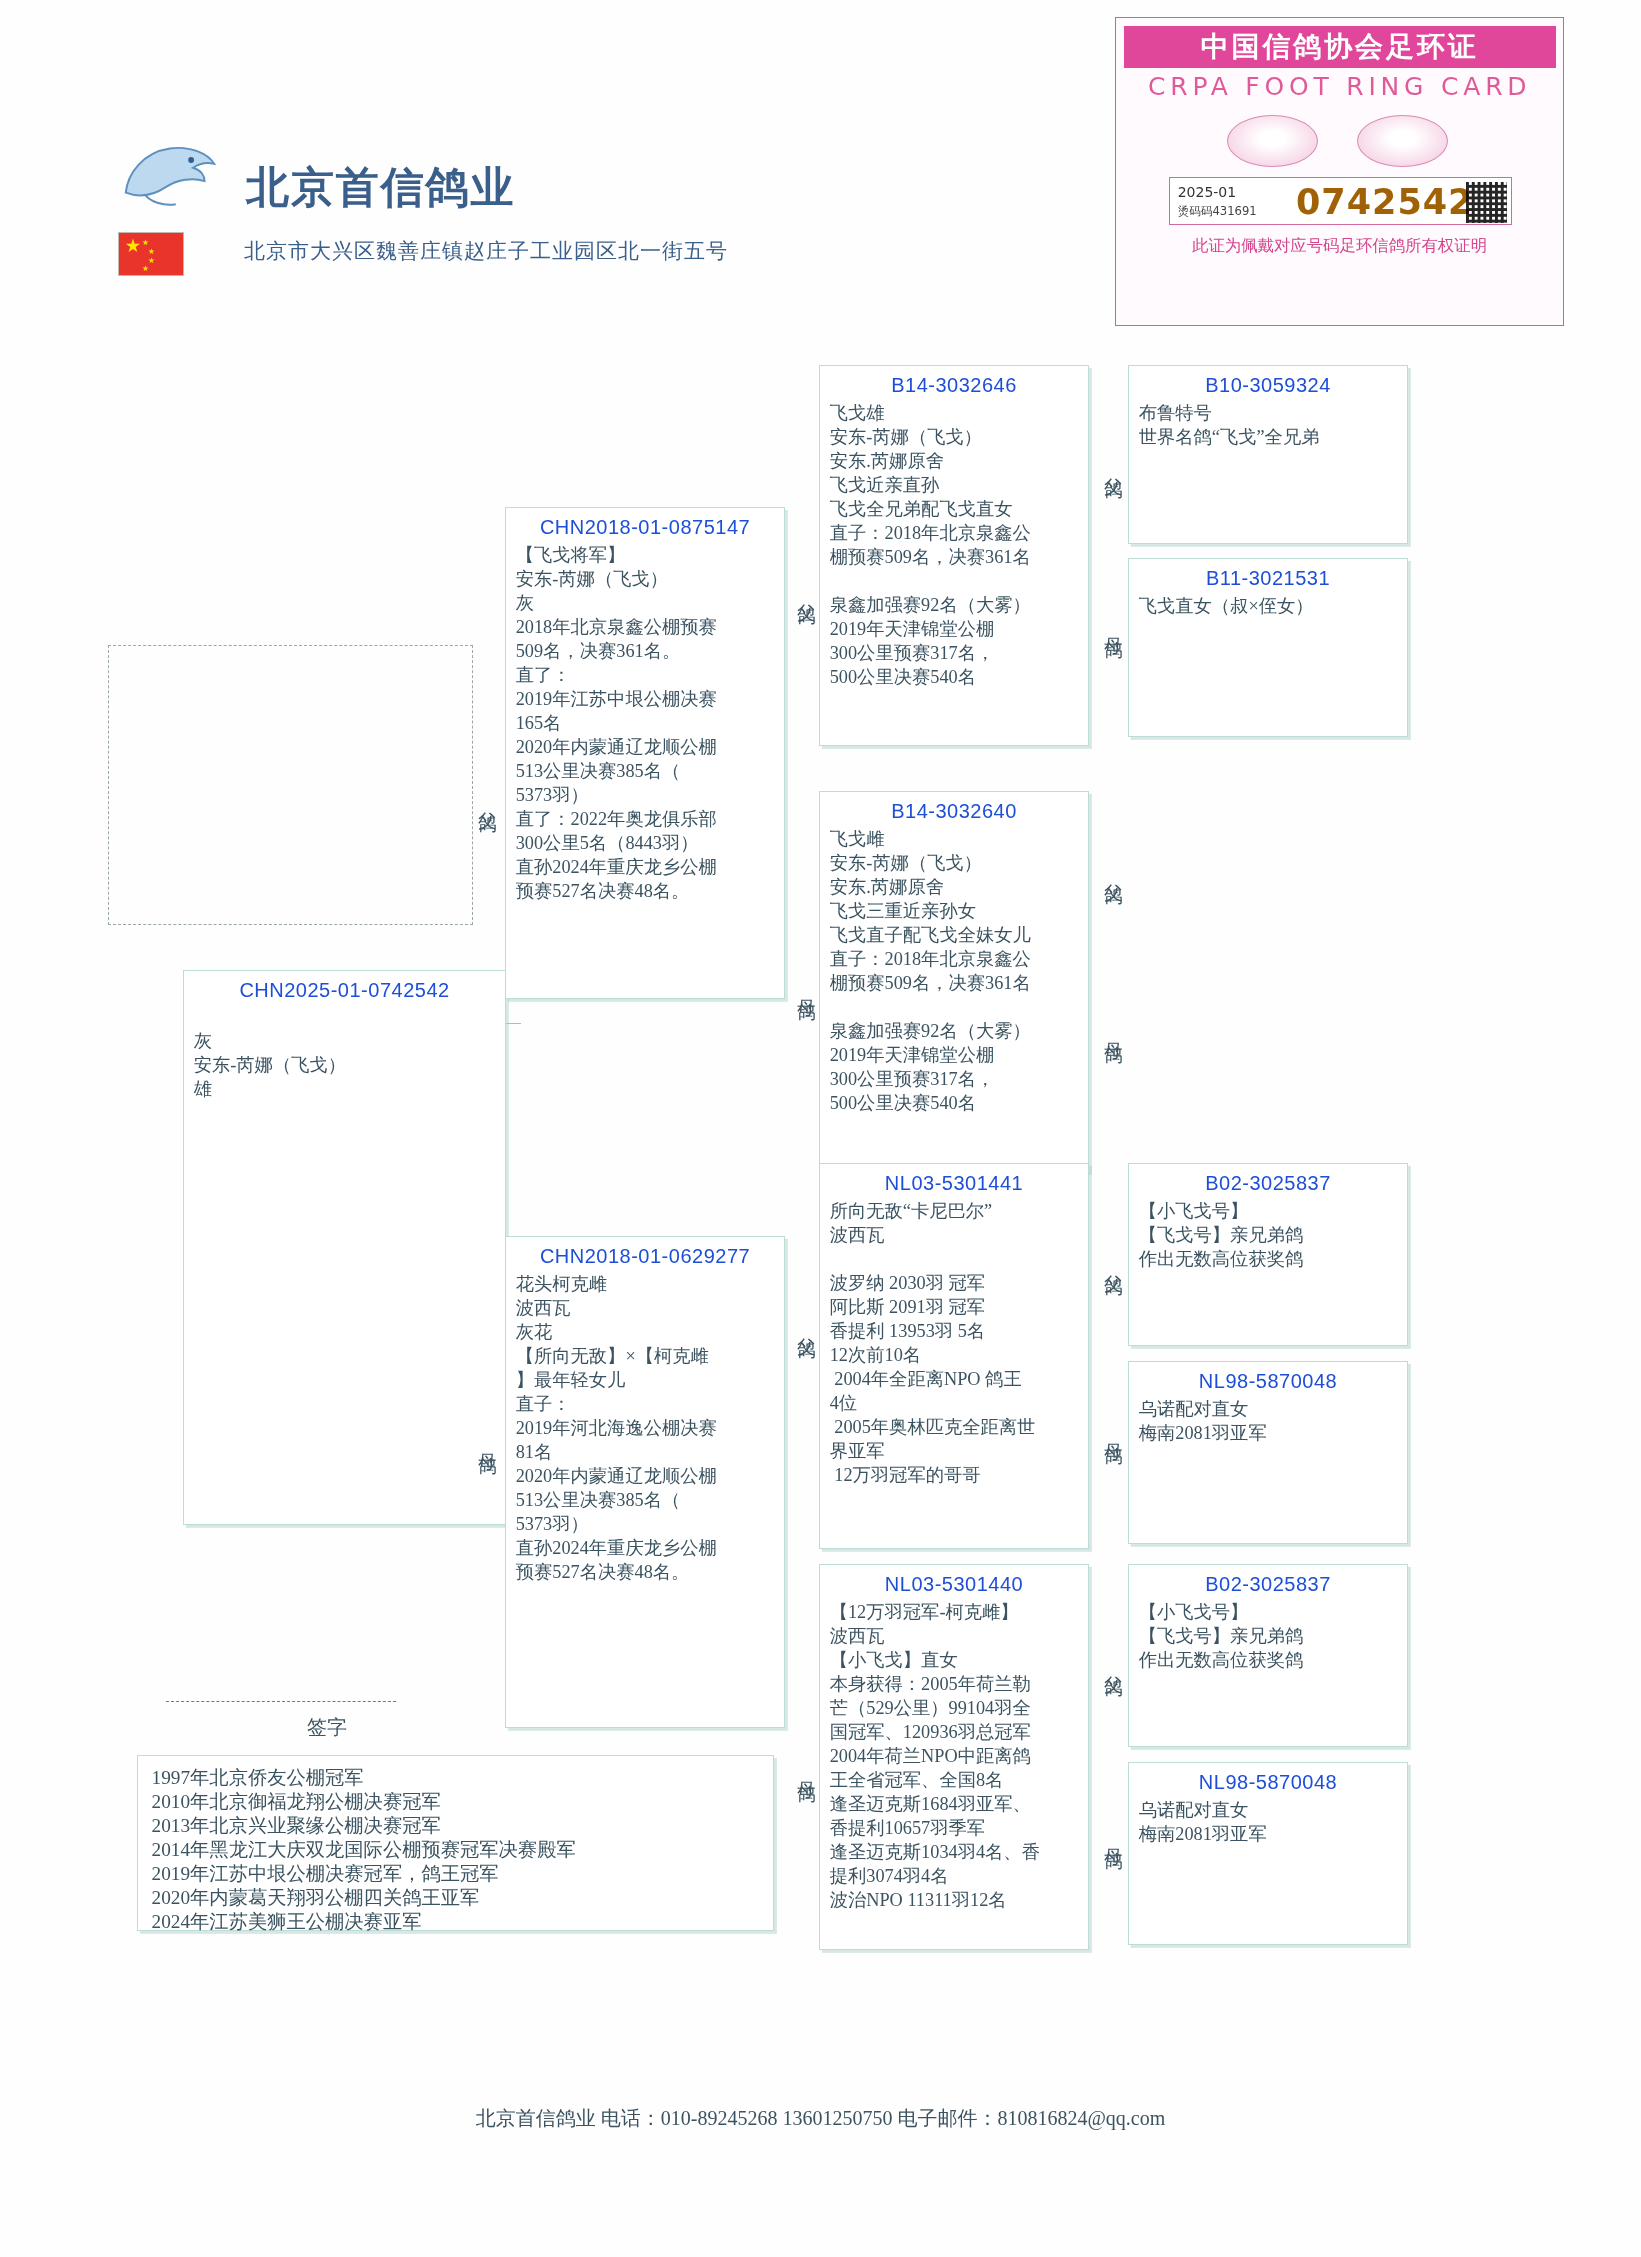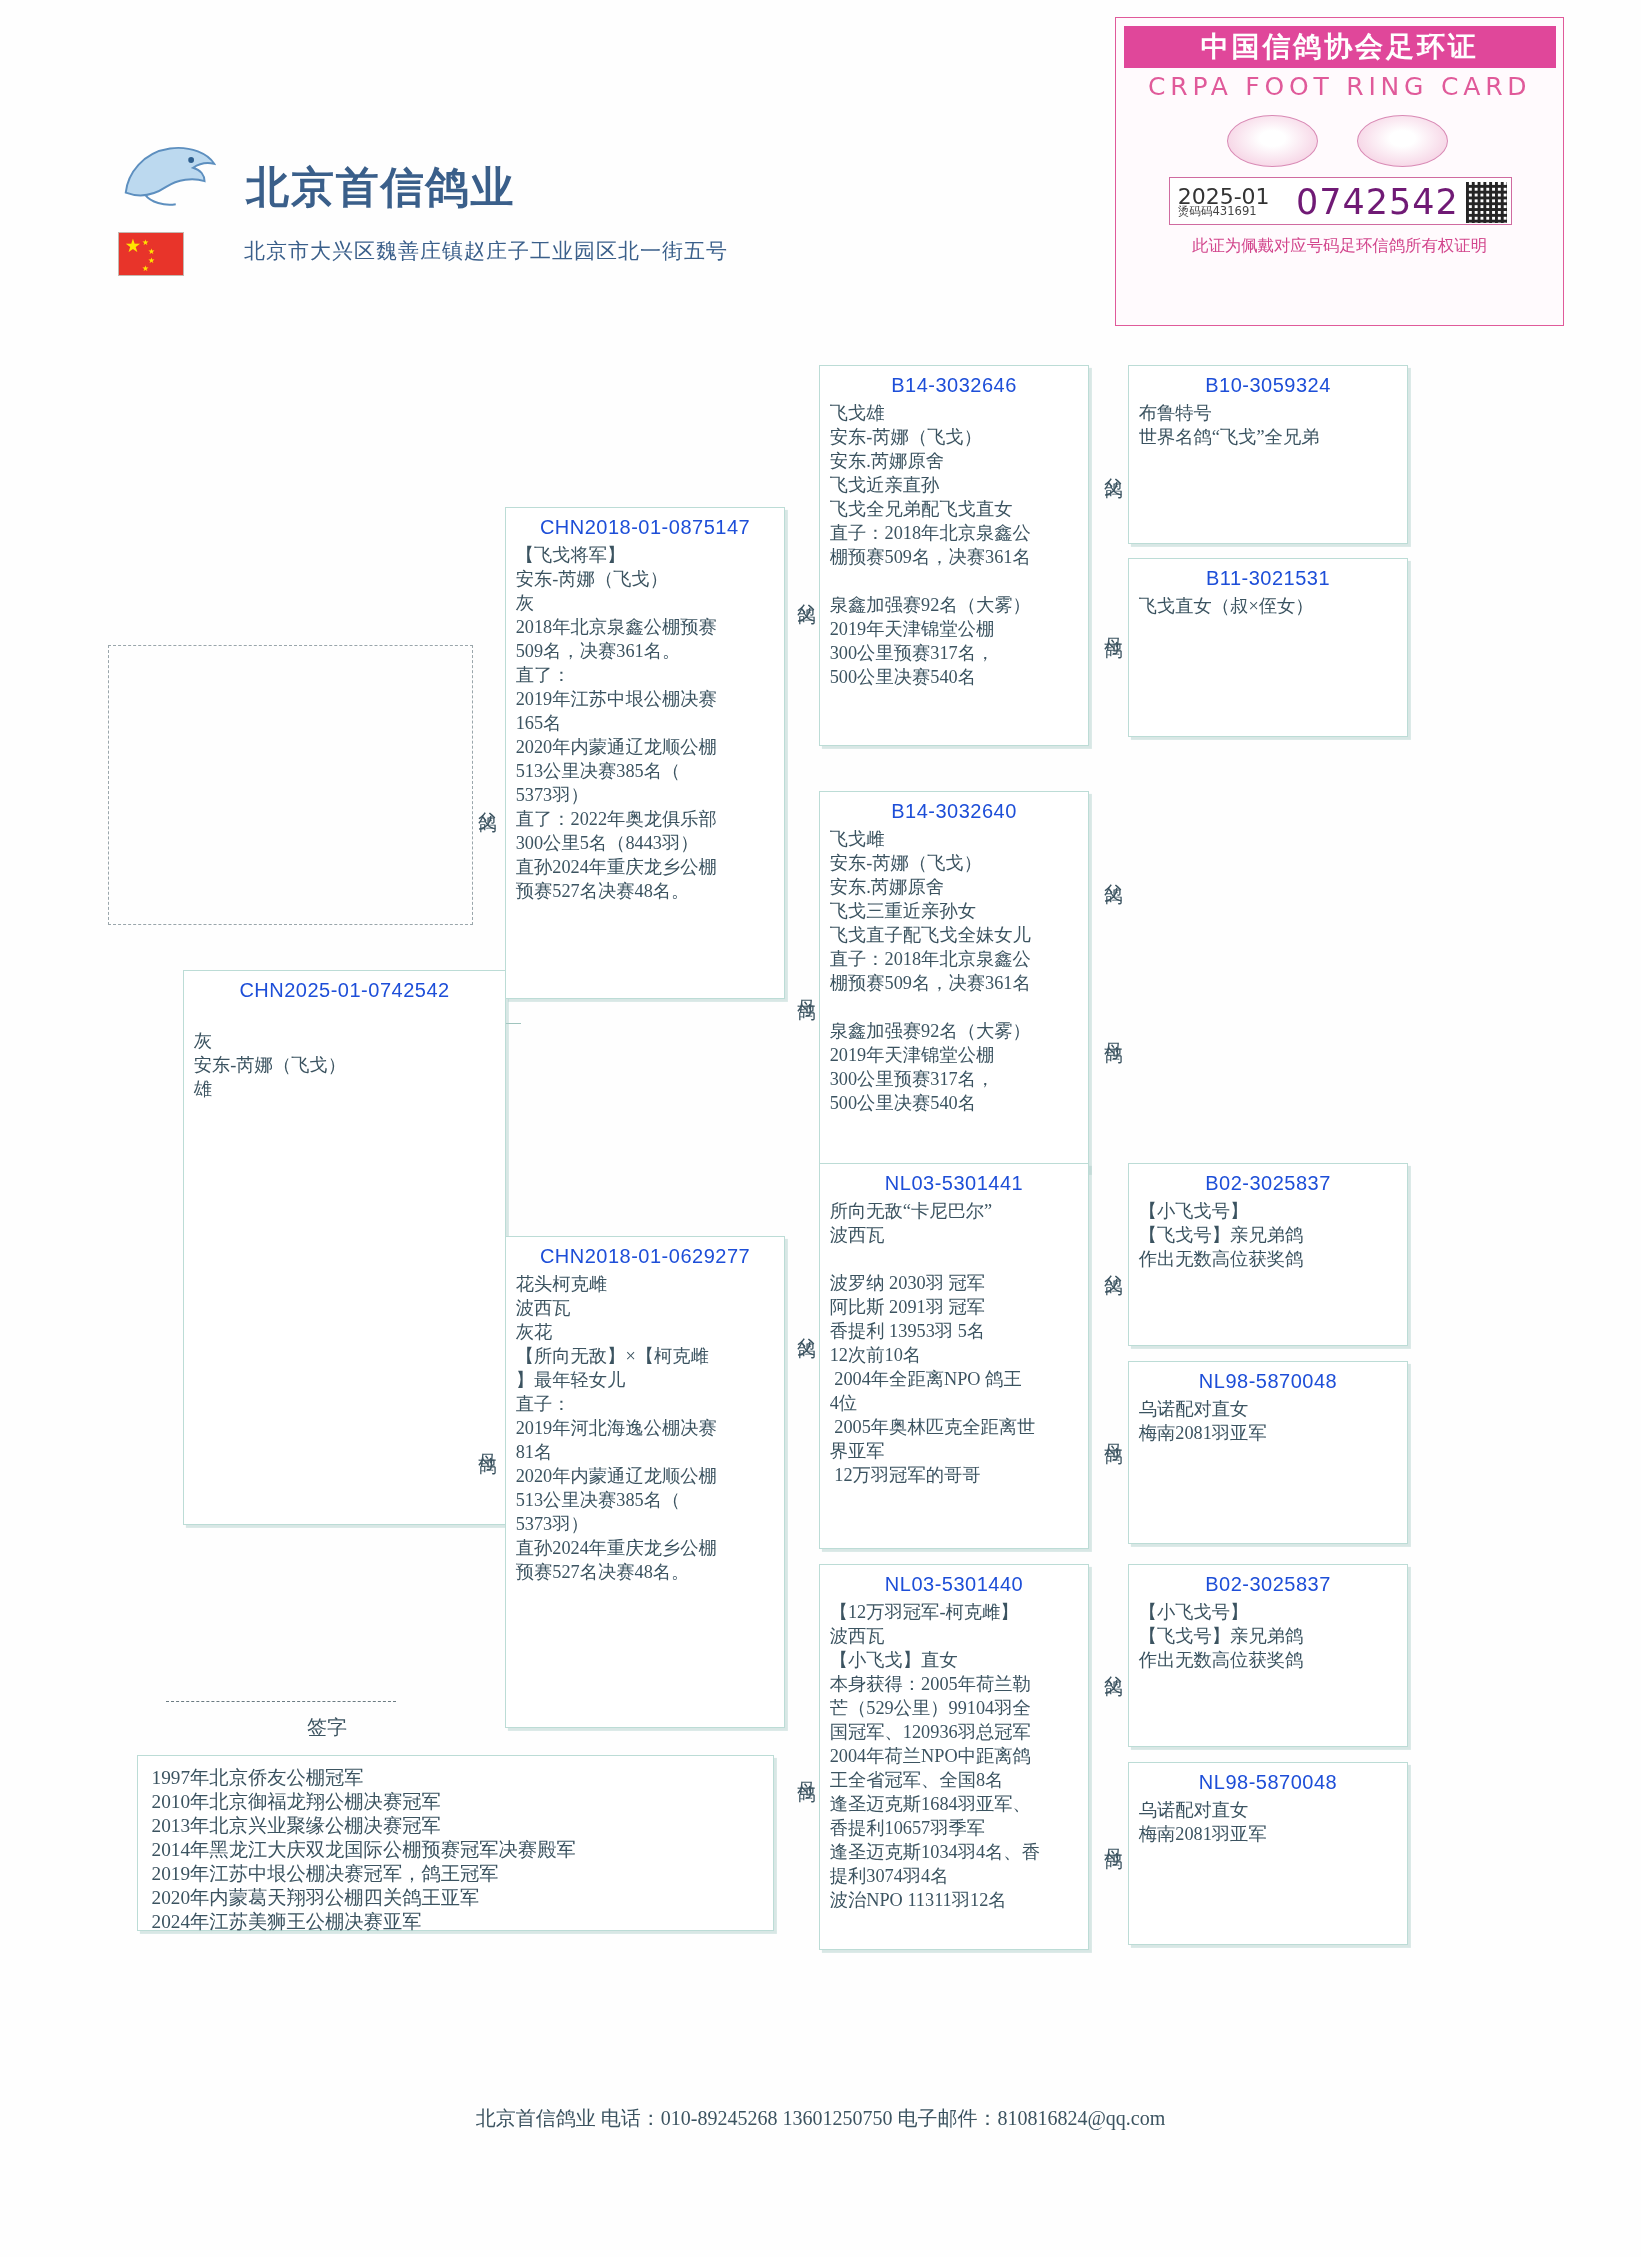--- a/index.html
+++ b/index.html
@@ -134,39 +134,39 @@
     width: 343px;
     height: 48px;
     border: 1px solid #d06ba0;
     background: #fff;
     box-sizing: border-box;
   }
   .ring-year {
     position: absolute;
     left: 7.7px;
     top: 5.8px;
-    font-size: 22px;
+    font-size: 14px;
     color: #333;
     font-family: "DejaVu Sans", sans-serif;
   }
   .ring-code {
     position: absolute;
     left: 7.7px;
     top: 26px;
     font-size: 11.6px;
     color: #444;
     font-family: "DejaVu Sans", sans-serif;
   }
   .ring-number {
     position: absolute;
     left: 126px;
     top: 3.9px;
     font-size: 35px;
-    font-weight: normal;
-    color: #701a75;
+    font-weight: bold;
+    color: #a16207;
     letter-spacing: 1px;
     font-family: "DejaVu Sans", sans-serif;
   }
   .qr {
     position: absolute;
     right: 3.9px;
     top: 3.9px;
     width: 41px;
     height: 41px;
     background-image:

